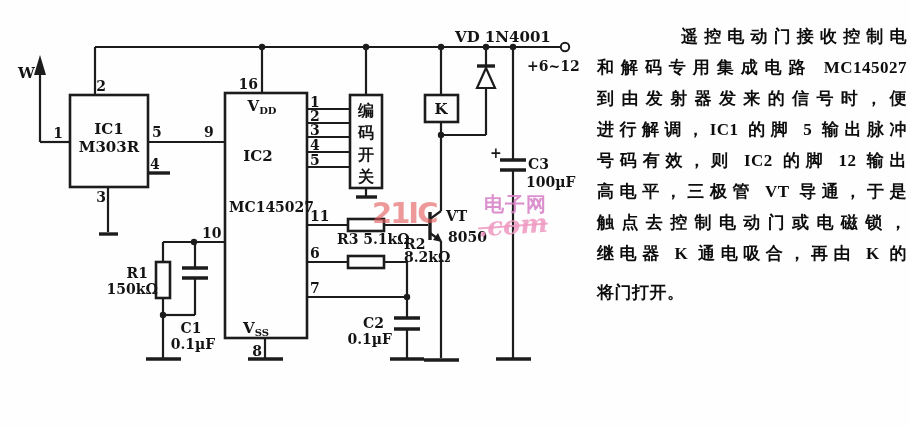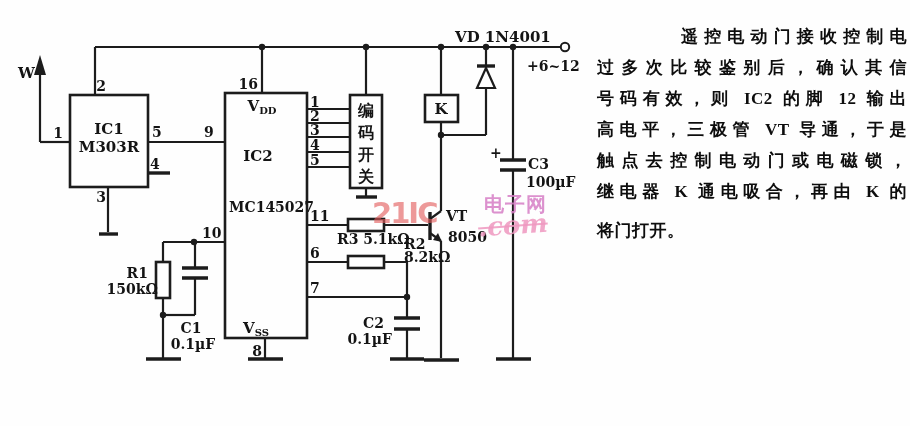--- a/index.html
+++ b/index.html
@@ -213,21 +213,23 @@
   </div>
 
   <div class="watermark">
     <span class="wm-brand">21IC</span>
     <span class="wm-cn">电子网</span>
     <span class="wm-domain">.com</span>
   </div>
 
   <div class="article">
     <div class="line first"><span class="t-bold">遥控电动门接收控制电</span></div>
-    <div class="line">过多次比较鉴别后，确认其信</div>
+    <div class="line">和解码专用集成电路 MC145027</div>
+    <div class="line">到由发射器发来的信号时，便</div>
+    <div class="line">进行解调，IC1 的脚 5 输出脉冲</div>
     <div class="line">号码有效，则 IC2 的脚 12 输出</div>
     <div class="line">高电平，三极管 VT 导通，于是</div>
     <div class="line">触点去控制电动门或电磁锁，</div>
     <div class="line">继电器 K 通电吸合，再由 K 的</div>
     <div class="line last">将门打开。</div>
   </div>
 
 </div>
 
 </body></html>

